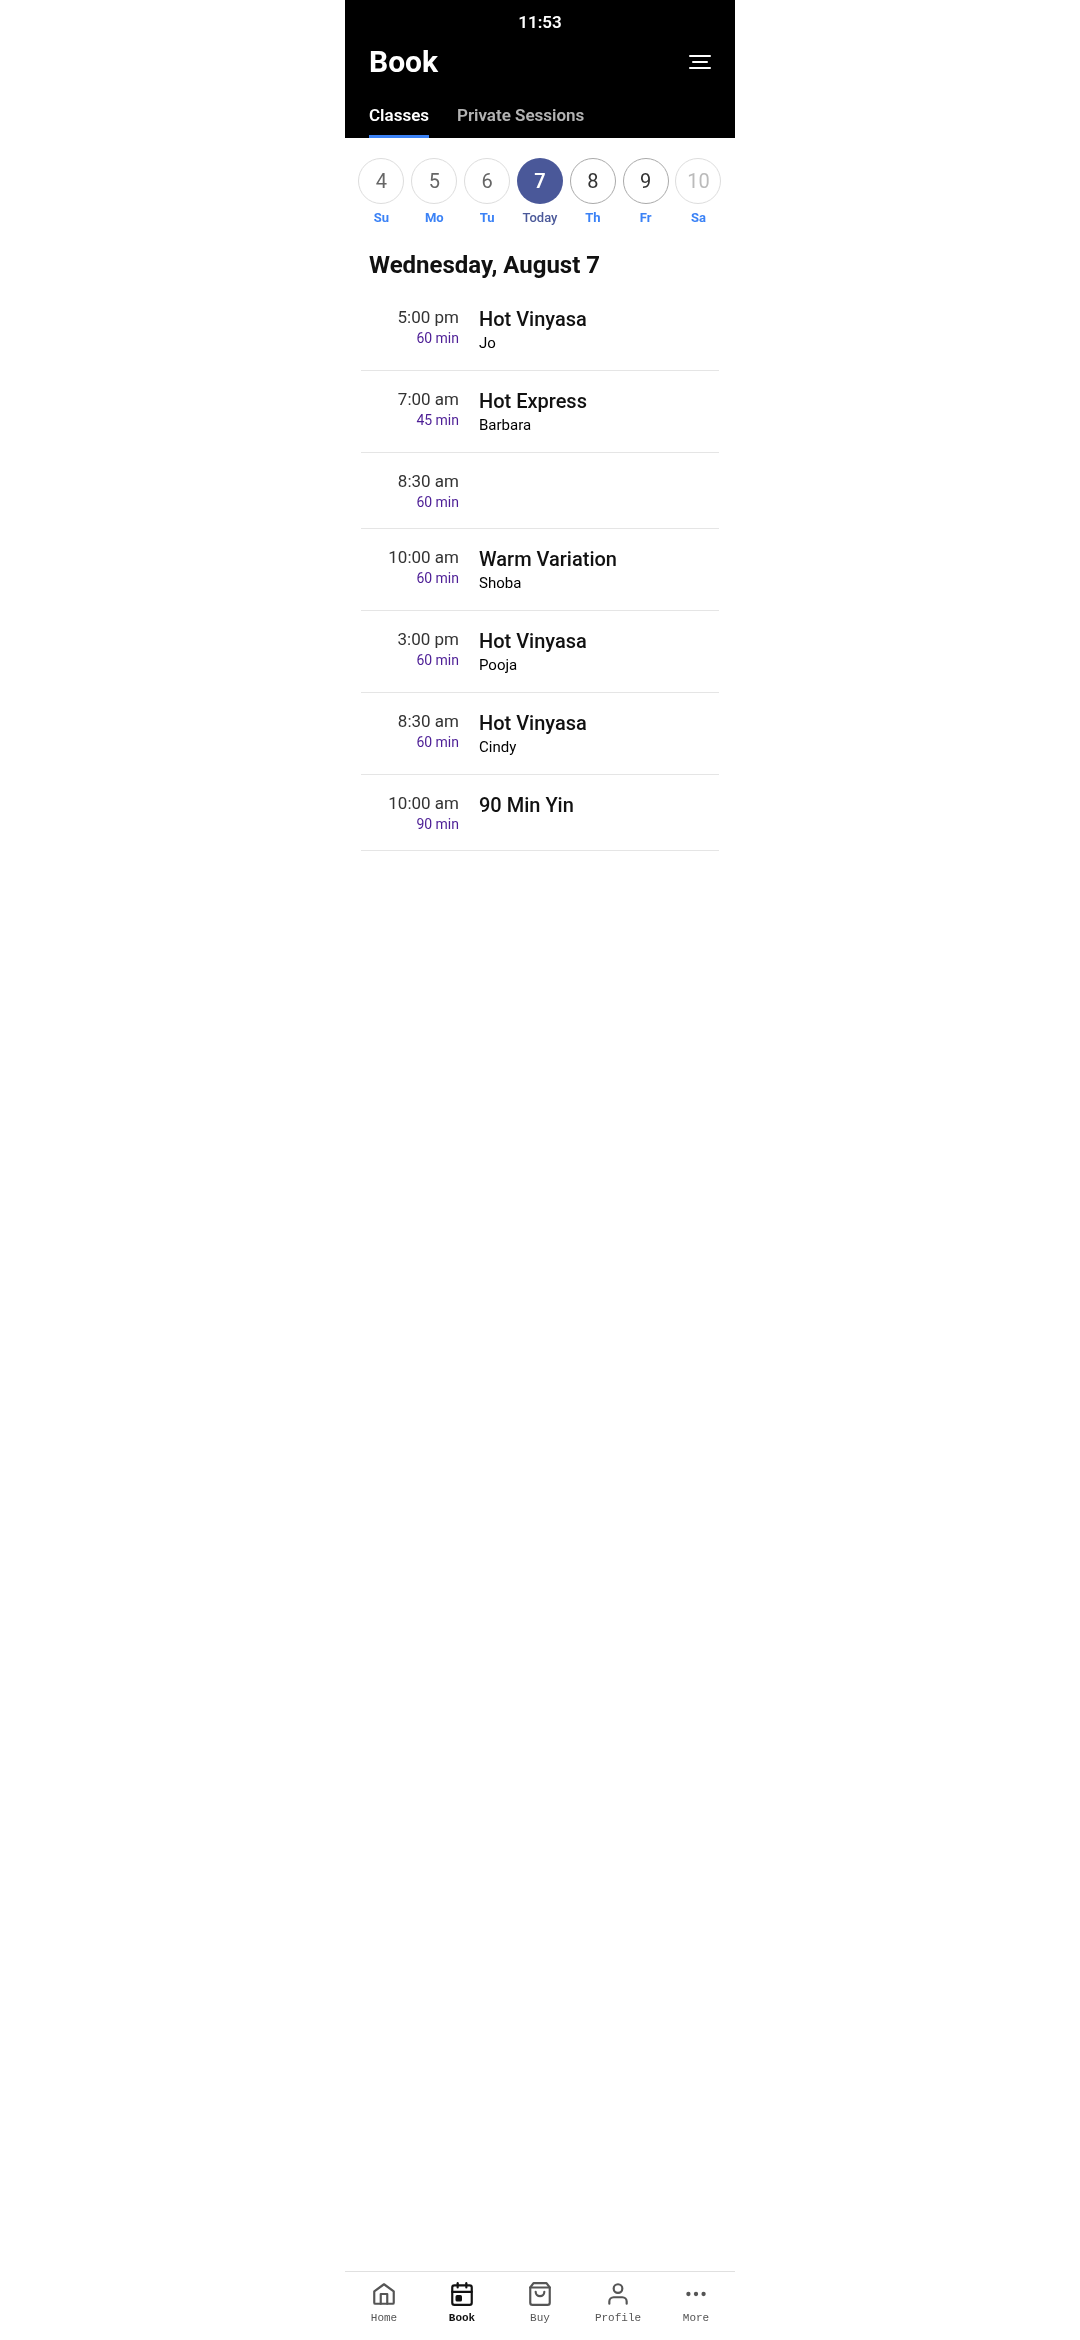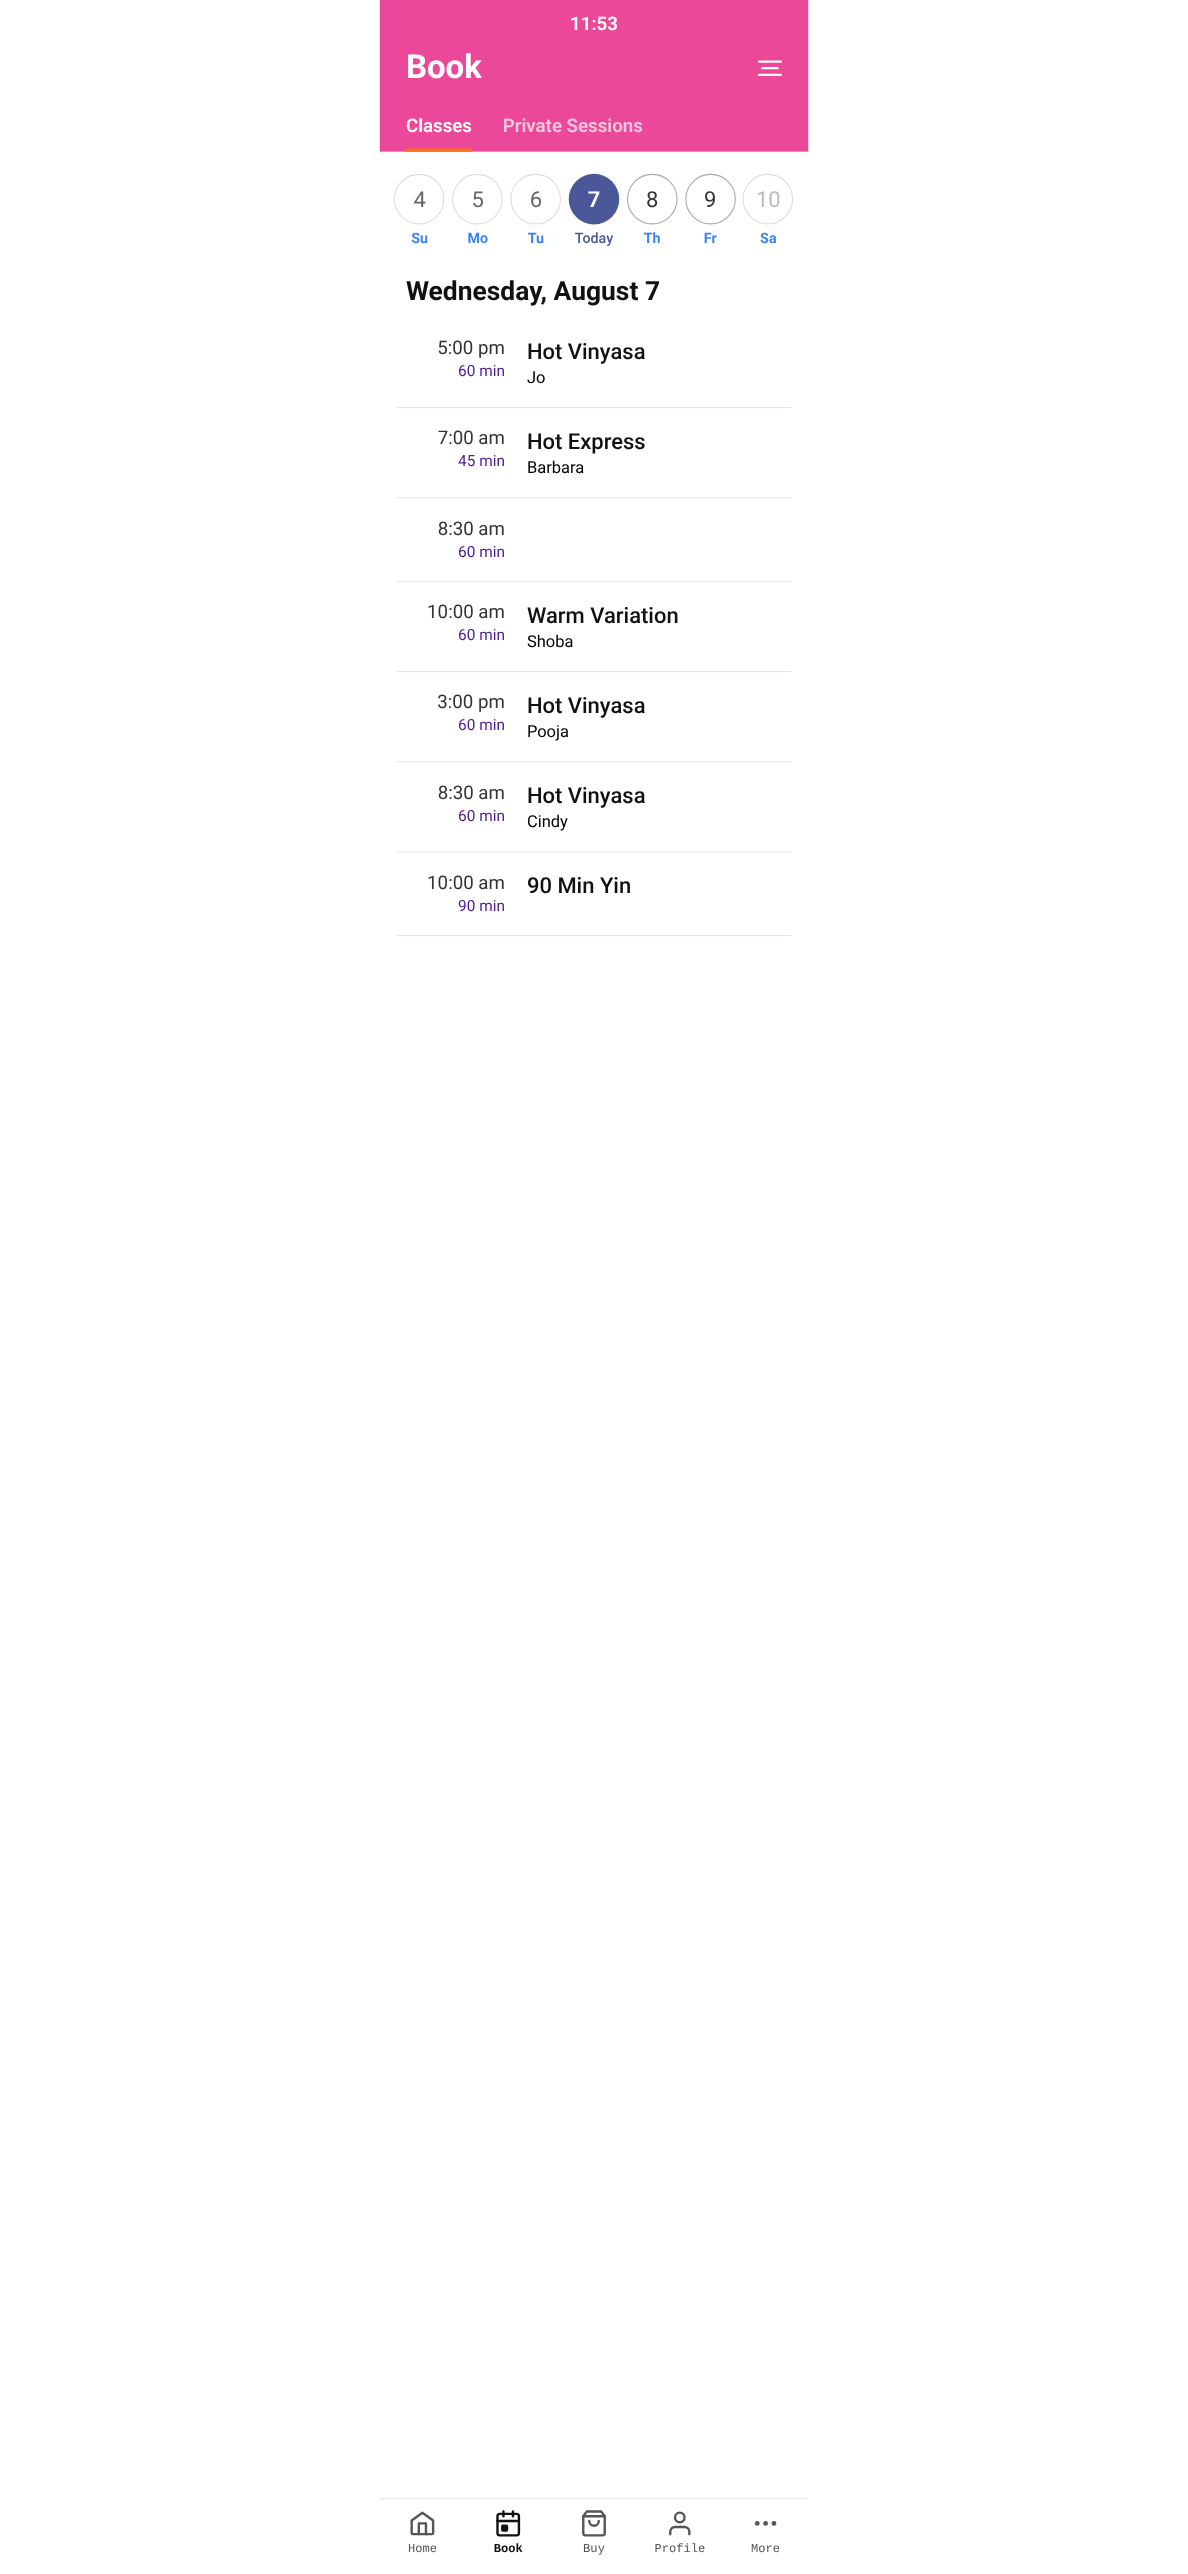--- a/index.html
+++ b/index.html
@@ -13,21 +13,21 @@
       font-family: -apple-system, BlinkMacSystemFont, 'Segoe UI', Roboto, Helvetica, Arial, sans-serif;
       background: #fff;
       width: 390px;
       margin: 0 auto;
       position: relative;
       overflow-x: hidden;
     }
 
     
     .header {
-      background: #ec4899;
+      background: #000000;
       padding: 0;
       color: white;
       text-align: right;
     }
 
     .status-bar {
       display: flex;
       justify-content: center;
       align-items: center;
       padding: 12px 20px 4px;
@@ -77,21 +77,21 @@
       font-weight: 600;
       padding: 10px 0;
       margin-right: 28px;
       cursor: pointer;
       color: rgba(255,255,255,0.7);
       border-bottom: 3px solid transparent;
     }
 
     .tab-item.active {
       color: white;
-      border-bottom: 3px solid #f97316;
+      border-bottom: 3px solid #3b82f6;
     }
 
     
     .date-picker {
       display: flex;
       justify-content: space-around;
       align-items: center;
       padding: 20px 10px 8px;
       background: #fff;
     }

